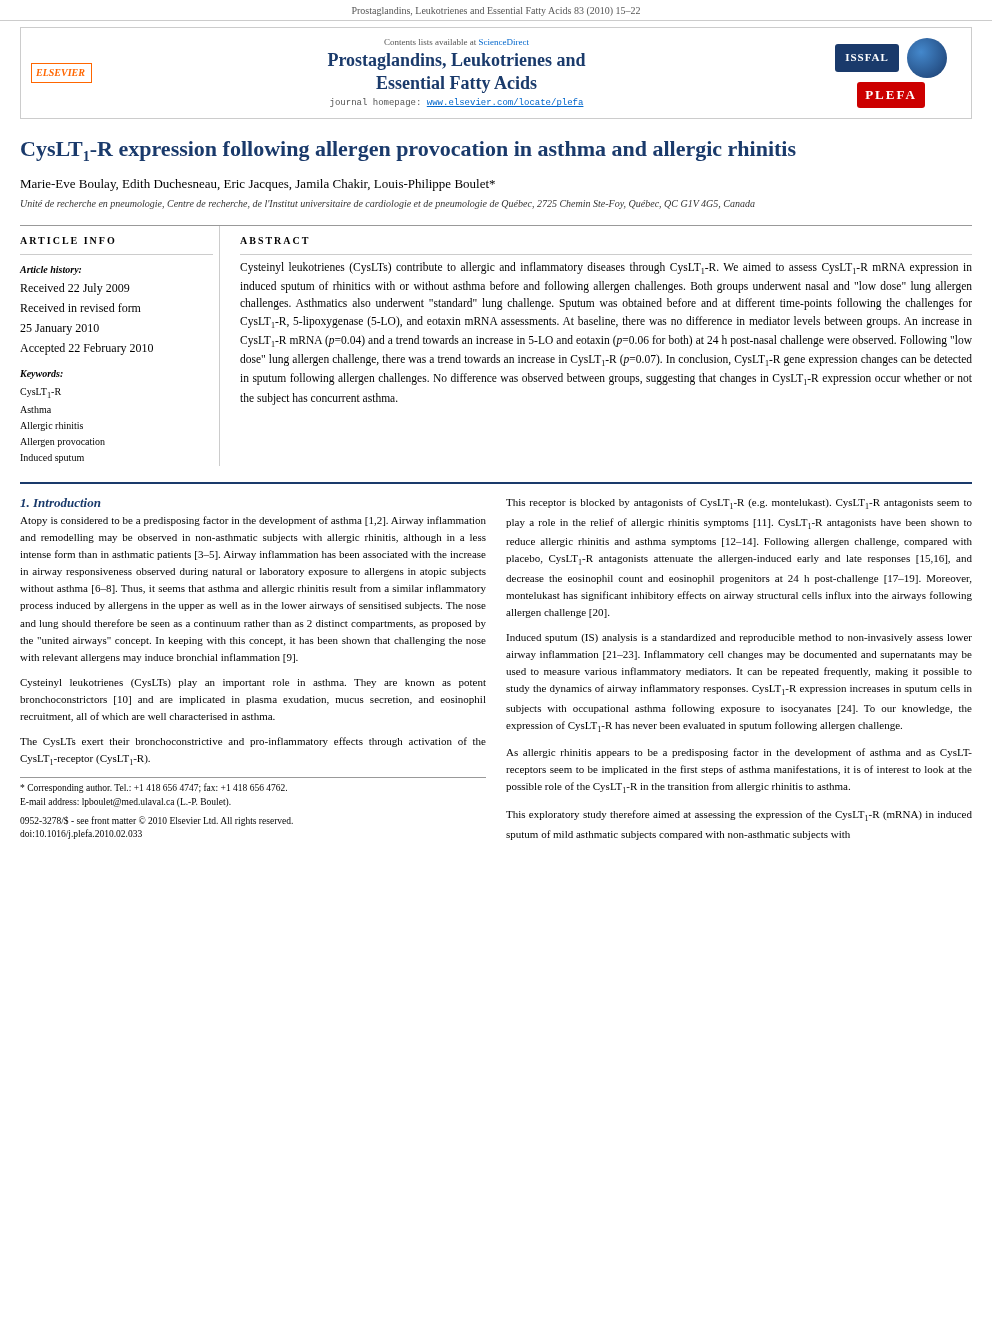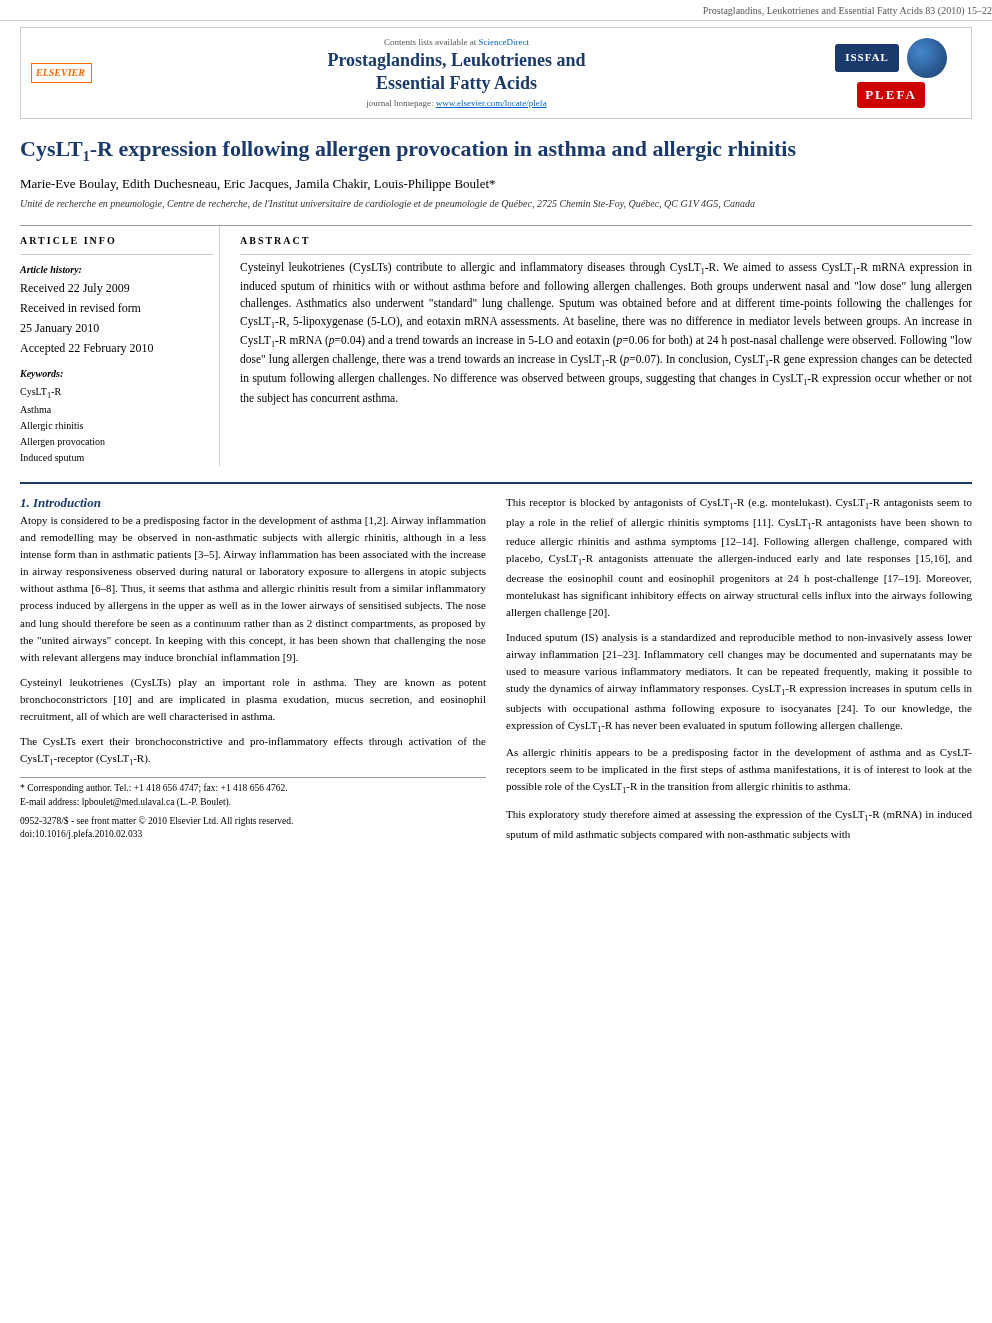--- a/index.html
+++ b/index.html
@@ -8,21 +8,21 @@
       background: #fff;
       color: #000;
       width: 992px;
       min-height: 1323px;
       font-size: 13px;
       line-height: 1.4;
     }
 
     
     .top-bar {
-      text-align: right;
+      text-align: center;
       font-size: 10px;
       color: #555;
       padding: 4px 0 2px 0;
       border-bottom: 1px solid #ccc;
       margin-bottom: 0;
     }
 
     
     .journal-header {
       display: flex;
@@ -50,20 +50,21 @@
     .journal-title-main {
       font-size: 18px;
       font-weight: bold;
       color: #1a3a6b;
       line-height: 1.3;
     }
     .journal-homepage {
       font-size: 9px;
       color: #555;
       margin-top: 2px;
+      font-family: Liberation Mono, monospace;
     }
     .journal-homepage a { color: #0066cc; }
     .journal-header-right {
       display: flex;
       flex-direction: column;
       align-items: center;
       gap: 4px;
       width: 140px;
     }
     .issfal-badge {

